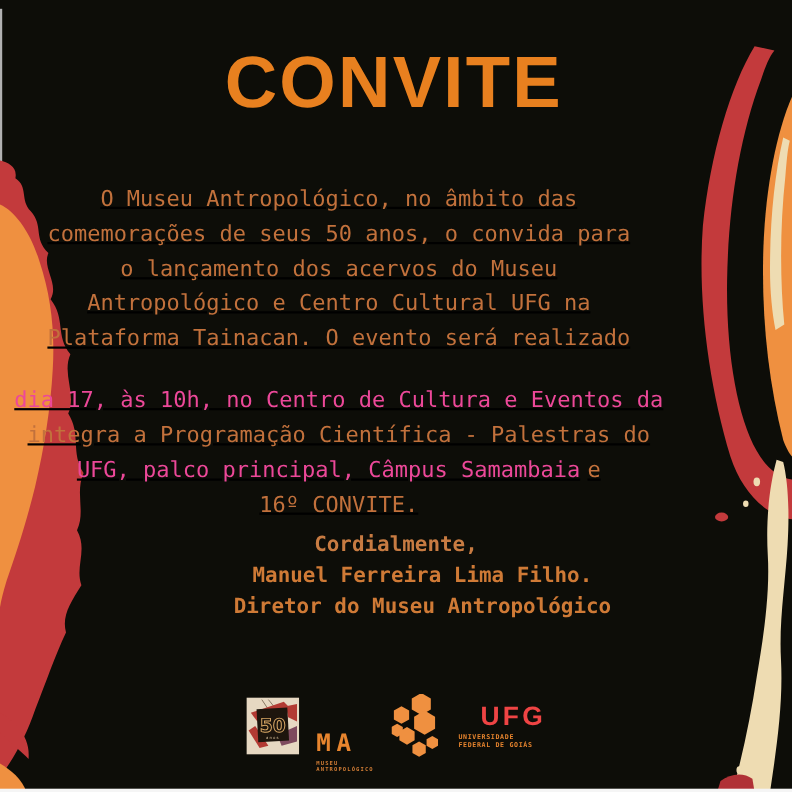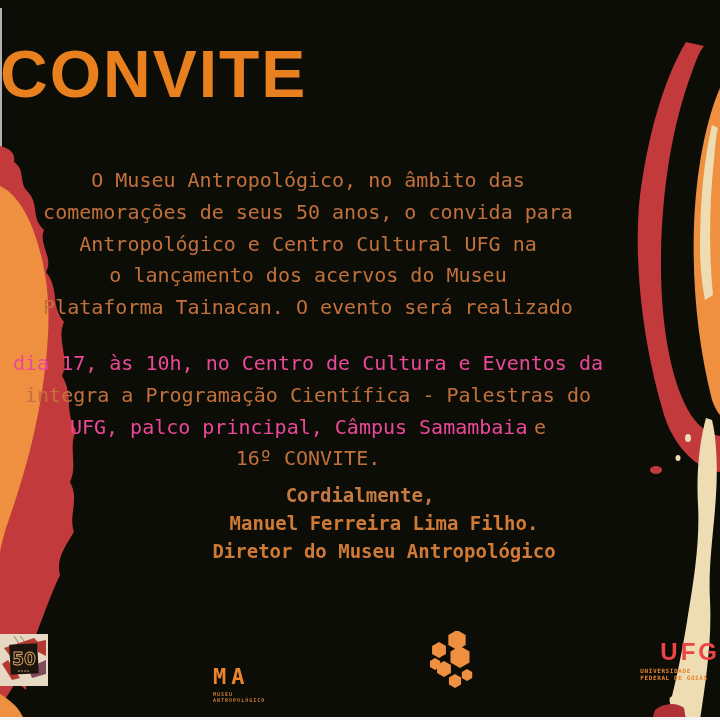--- a/index.html
+++ b/index.html
@@ -6,44 +6,44 @@
   .poster{
     position:relative;width:720px;height:720px;overflow:hidden;
     background:#0d0d08;
     font-family:"DejaVu Sans Mono", monospace;
   }
   .paint-layer{position:absolute;left:0;top:0;width:720px;height:720px;z-index:2;pointer-events:none;}
   .edge-left{position:absolute;left:0;top:8px;width:2px;height:700px;background:#cfcfcf;opacity:.85;z-index:1;}
   .edge-bottom{position:absolute;left:0;bottom:0;width:720px;height:3px;background:#f5f5f5;z-index:10;}
 
   .title{
-    position:absolute;left:0;top:36px;width:716px;text-align:left;
+    position:absolute;left:0;top:36px;width:716px;text-align:center;
     font-family:"Liberation Sans", sans-serif;
     font-weight:bold;font-size:66px;letter-spacing:2px;
     color:#e8801f;z-index:5;
   }
   .body-text{
     position:absolute;left:0;top:165px;width:616px;text-align:center;
-    font-size:20px;line-height:31.8px;z-index:5;
+    font-size:20px;line-height:31.8px;z-index:5;text-decoration:underline;
   }
   .line{white-space:nowrap;}
   .orange{color:#c2713c;}
   .white{color:#ec4899;margin-top:24px;}
   .e-gap{margin-left:0.55ch;}
 
   .signature{
     position:absolute;left:0;top:481px;width:720px;text-align:center;
     font-size:19px;line-height:28px;z-index:5;
   }
   .sig-closing{color:#c77b42;font-weight:bold;}
   .sig-name,.sig-role{color:#cf7a36;font-weight:bold;padding-left:48px;}
 
   .logos{
     position:absolute;left:0;top:627px;width:720px;height:66px;
-    display:flex;justify-content:space-between;align-items:center;gap:16px;z-index:5;
+    display:flex;justify-content:center;align-items:center;gap:16px;z-index:5;
   }
   .logo50{width:48px;height:52px;}
   .logoMA{display:flex;flex-direction:column;align-items:flex-start;}
   .ma-acronym{
     font-family:"DejaVu Sans Mono", monospace;font-weight:bold;
     font-size:22px;letter-spacing:5px;color:#e8852e;line-height:22px;margin-top:48px;
   }
   .ma-sub{margin-top:3px;font-size:5px;letter-spacing:1px;color:#d07c35;line-height:6px;font-weight:bold;}
   .hexes{width:45px;height:58px;}
   .logoUFG{display:flex;flex-direction:column;align-items:flex-start;}
@@ -83,22 +83,22 @@
     <ellipse cx="672" cy="700" rx="2.5" ry="3.5" fill="#eedcb2"></ellipse>
 
     <path fill="#b03136" d="M655,710 C664,703 676,702 684,708 L686,720 L652,720 Z"></path>
   </svg>
 
   <div class="title">CONVITE</div>
 
   <div class="body-text">
     <div class="line orange">O Museu Antropológico, no âmbito das</div>
     <div class="line orange">comemorações de seus 50 anos, o convida para</div>
+    <div class="line orange">o lançamento dos acervos do Museu</div>
     <div class="line orange">Antropológico e Centro Cultural UFG na</div>
-    <div class="line orange">o lançamento dos acervos do Museu</div>
     <div class="line orange">Plataforma Tainacan. O evento será realizado</div>
     <div class="line white">dia 17, às 10h, no Centro de Cultura e Eventos da</div>
     <div class="line orange">integra a Programação Científica - Palestras do</div>
     <div class="line"><span class="white">UFG, palco principal, Câmpus Samambaia</span><span class="orange e-gap">e</span></div>
     <div class="line orange">16º CONVITE.</div>
   </div>
 
   <div class="signature">
     <div class="sig-closing">Cordialmente,</div>
     <div class="sig-name">Manuel Ferreira Lima Filho.</div>

